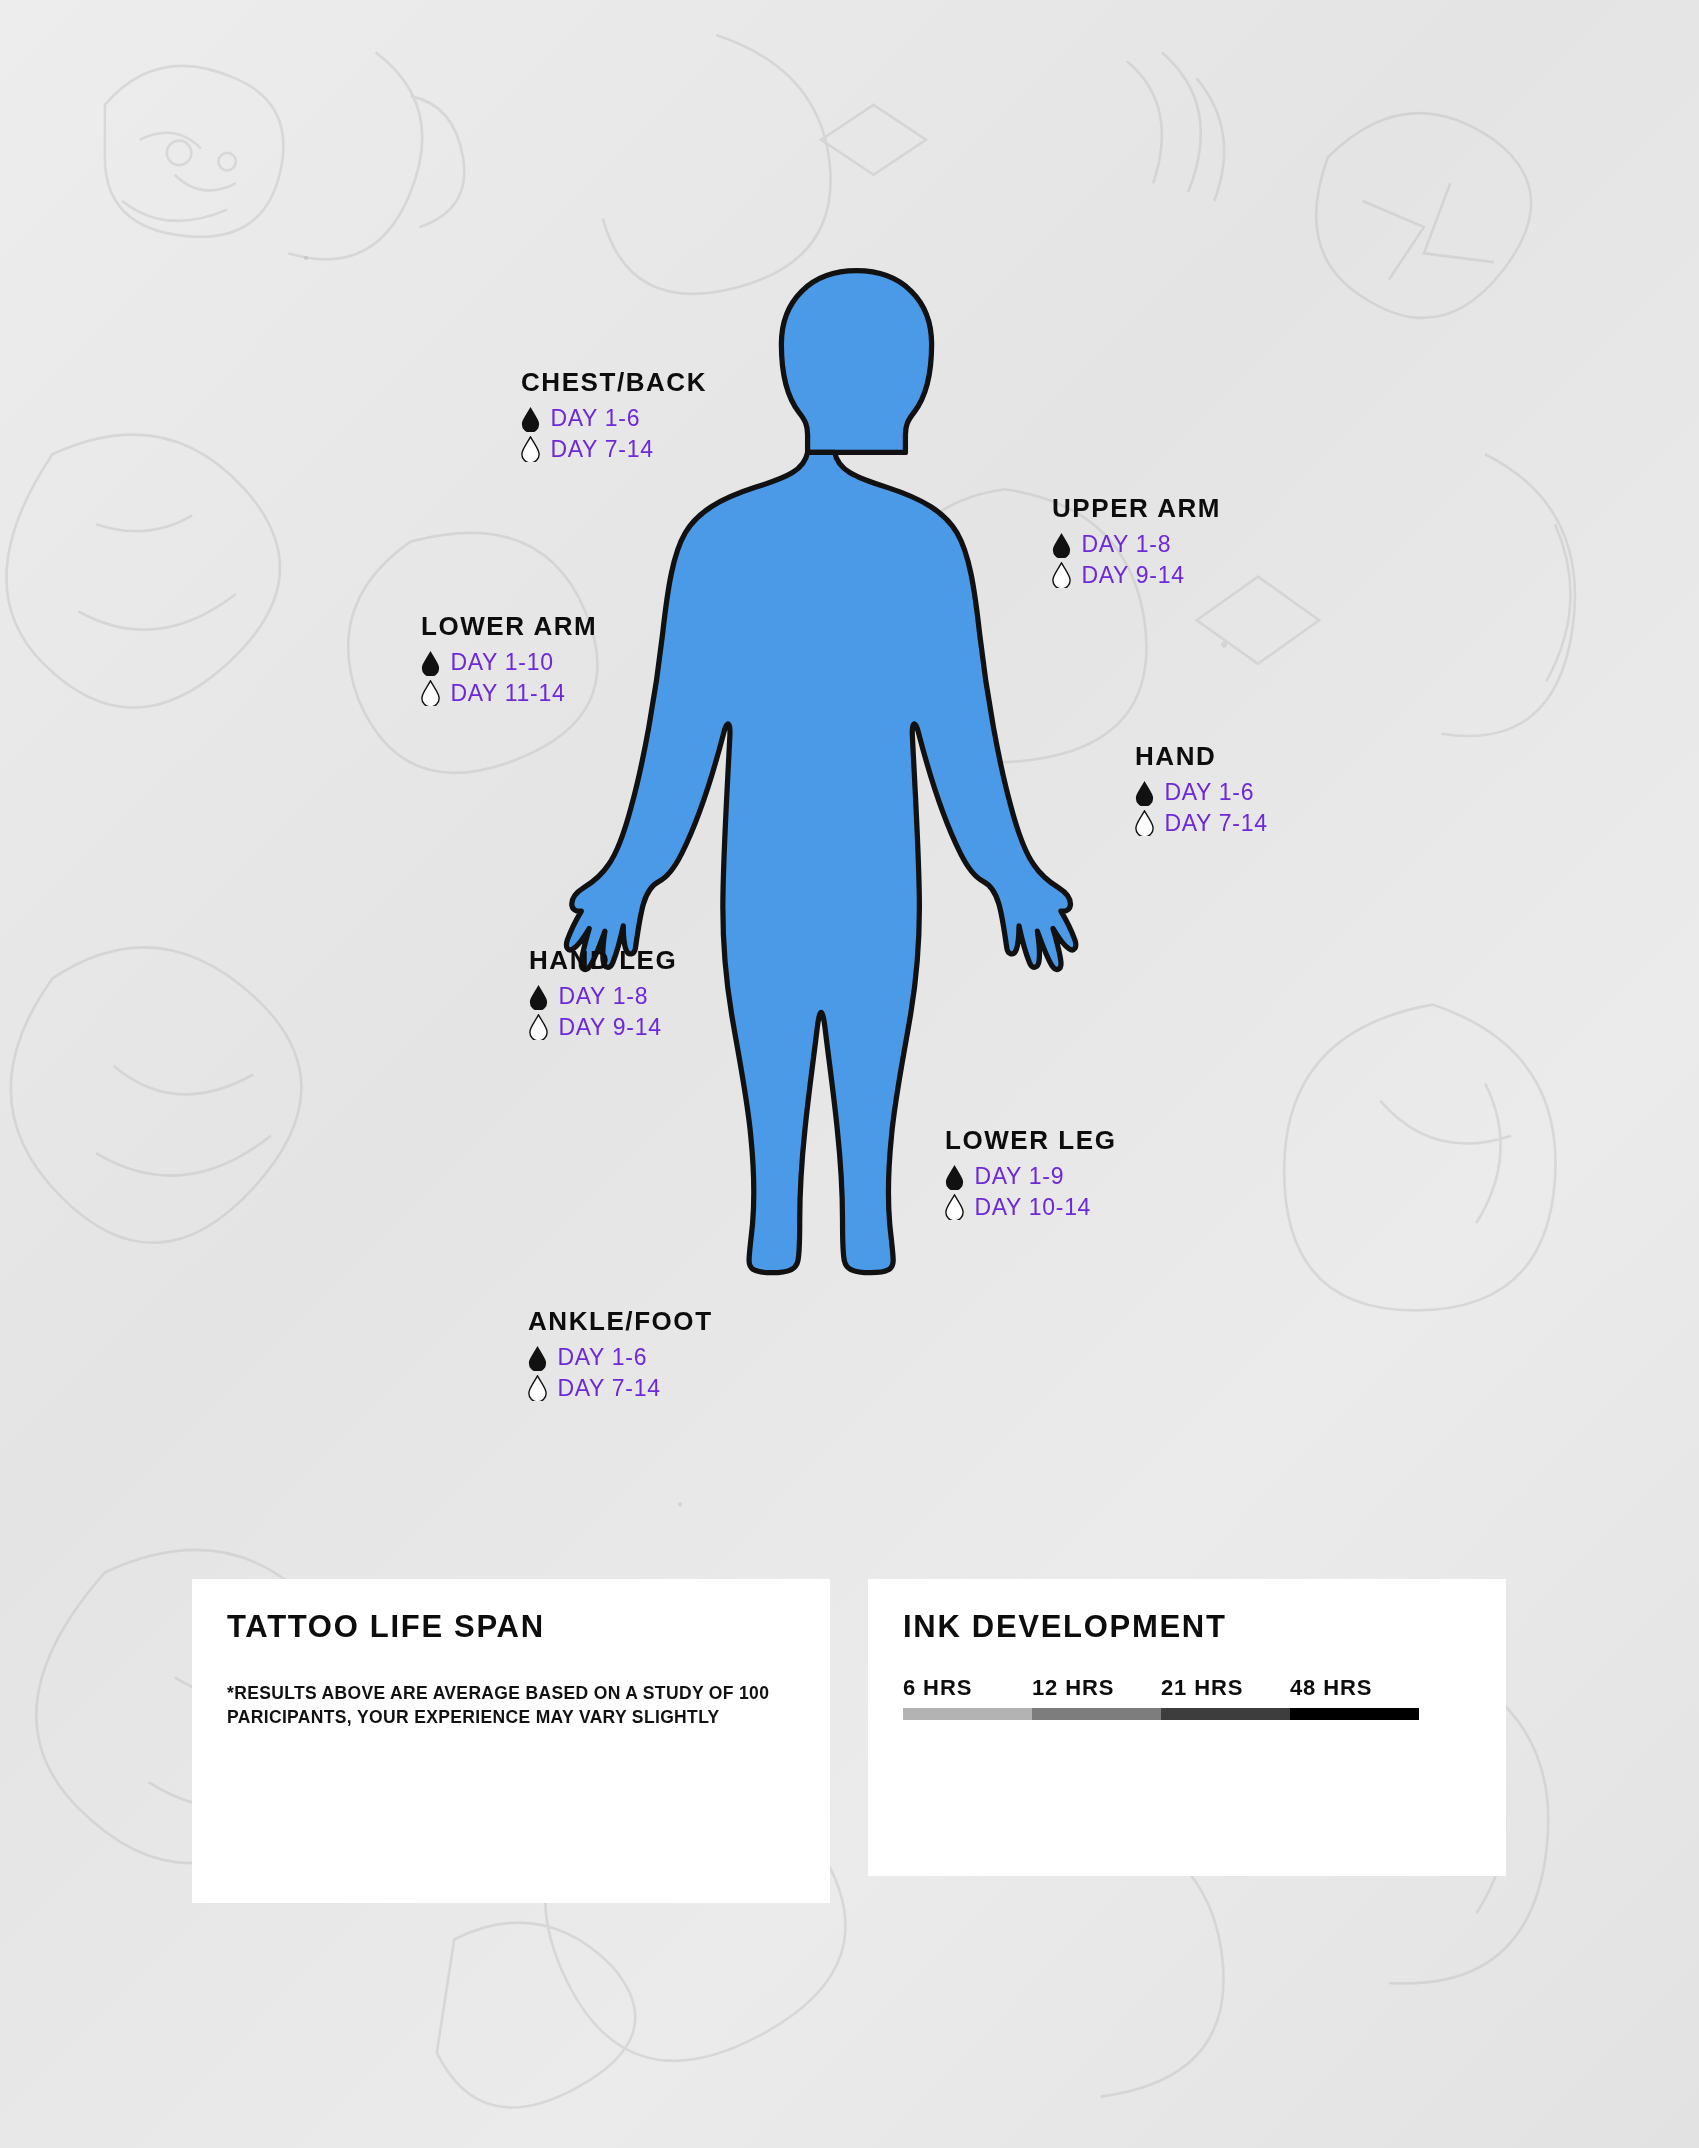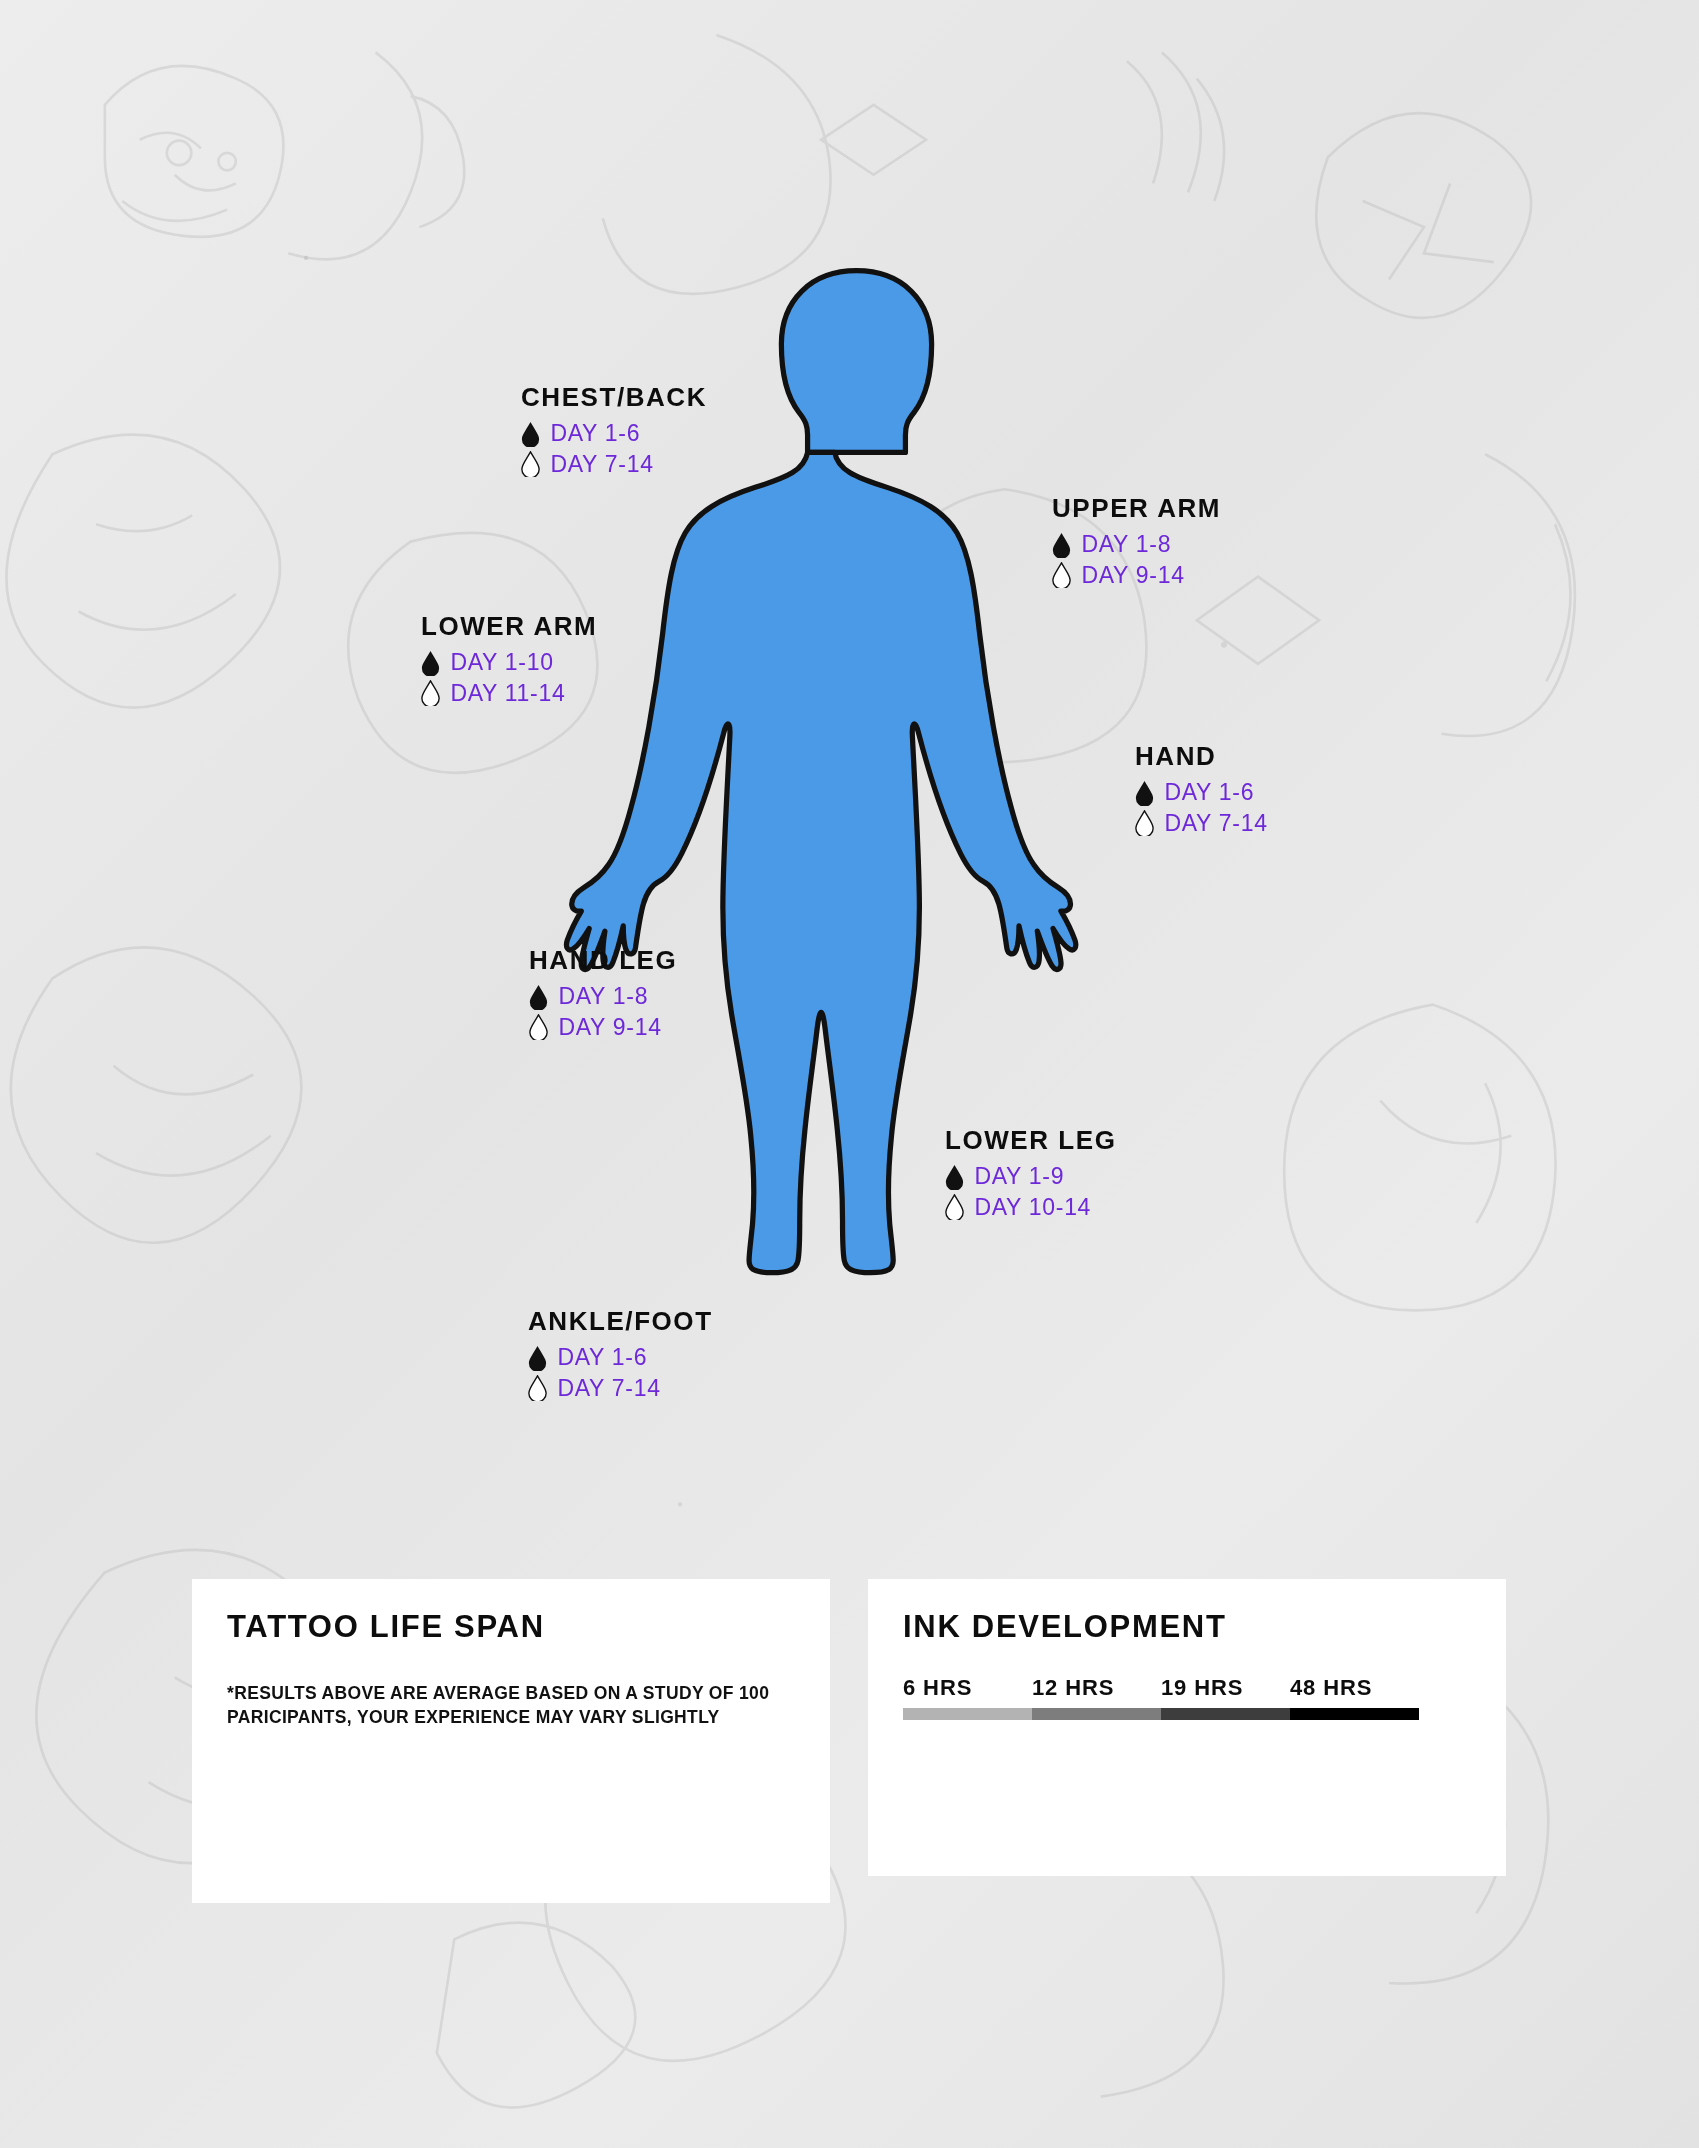--- a/index.html
+++ b/index.html
@@ -274,21 +274,21 @@
                c0 -7 -6 -14 -14 -19
                c-10 -6 -20 -14 -28 -26
                c-10 -14 -18 -36 -26 -66
                c-14 -50 -28 -128 -36 -198
                c-6 -54 -12 -92 -26 -116
                c-14 -24 -40 -39 -80 -52
                c-38 -12 -56 -20 -60 -40 z"></path>
     </g>
   </svg>
 
-  <div class="callout" id="callout-chest-back" style="left:521px; top:382px;text-align:center;">
+  <div class="callout" id="callout-chest-back" style="left:521px; top:367px;text-align:center;">
     <div class="callout-title">CHEST/BACK</div>
     <div class="callout-row">
       <svg class="drop" viewBox="0 0 22 30">
         <path d="M11 1 C6 10 1 16 1 21 a10 10 0 0 0 20 0 C21 16 16 10 11 1 z" fill="#111"></path>
       </svg>
       <span class="label">DAY 1-6</span>
     </div>
     <div class="callout-row">
       <svg class="drop" viewBox="0 0 22 30">
         <path d="M11 1 C6 10 1 16 1 21 a10 10 0 0 0 20 0 C21 16 16 10 11 1 z" fill="#fff" stroke="#111" stroke-width="1.6"></path>
@@ -403,21 +403,21 @@
     <div class="ink-scale">
       <div class="ink-step">
         <div class="ink-label">6 HRS</div>
         <div class="ink-bar" style="background:#b3b3b3;"></div>
       </div>
       <div class="ink-step">
         <div class="ink-label">12 HRS</div>
         <div class="ink-bar" style="background:#7d7d7d;"></div>
       </div>
       <div class="ink-step">
-        <div class="ink-label">19 HRS</div>
+        <div class="ink-label">21 HRS</div>
         <div class="ink-bar" style="background:#3d3d3d;"></div>
       </div>
       <div class="ink-step">
         <div class="ink-label">48 HRS</div>
         <div class="ink-bar" style="background:#000000;"></div>
       </div>
     </div>
   </div>
 
 </div>

